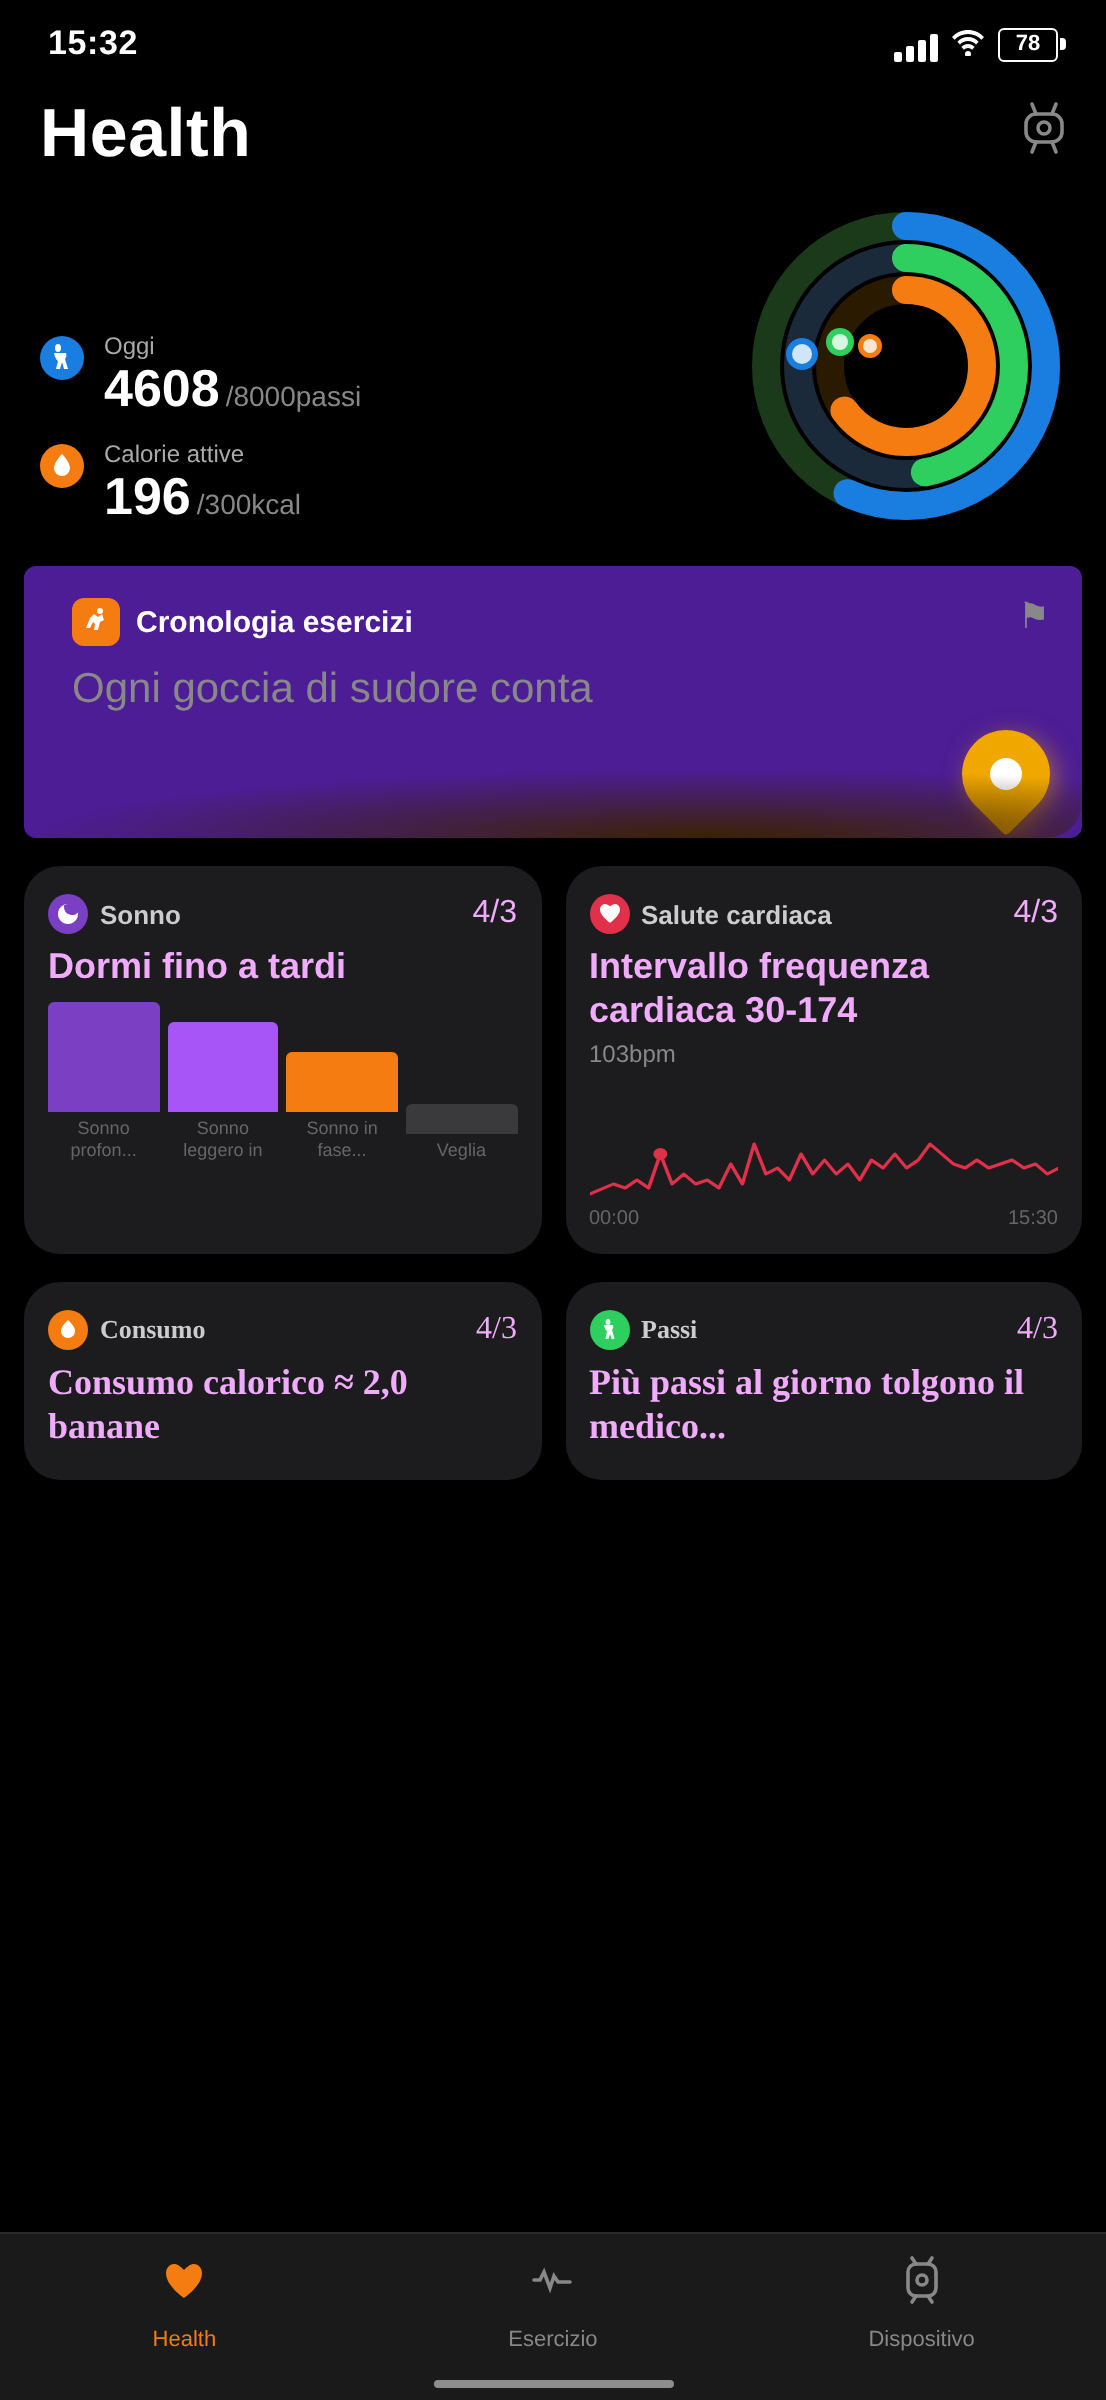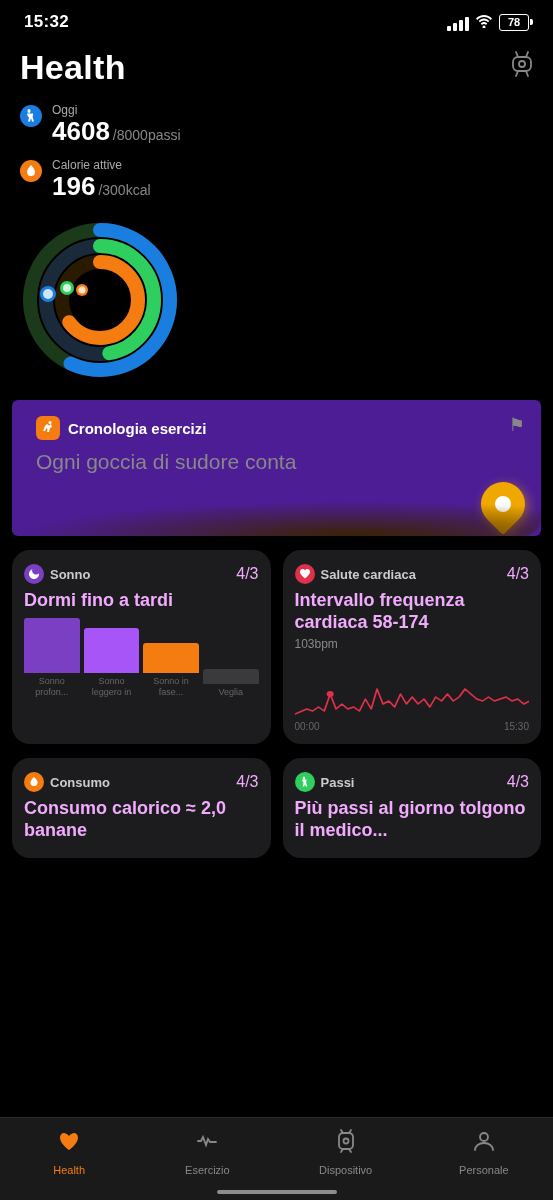--- a/index.html
+++ b/index.html
@@ -66,22 +66,21 @@
       padding: 8px 20px 16px;
     }
     .app-title { font-size: 34px; font-weight: 700; letter-spacing: 0.3px; }
     .watch-icon-wrap { font-size: 26px; color: #aaa; }
 
     
     .activity-section {
       display: flex;
       padding: 0 20px 20px;
       gap: 20px;
-      align-items: flex-start;
-      flex-direction: column;
+      align-items: flex-end;
     }
     .activity-metrics { flex: 1; display: flex; flex-direction: column; gap: 12px; }
     .metric-row { display: flex; align-items: flex-start; gap: 10px; }
     .metric-icon {
       width: 22px; height: 22px;
       border-radius: 50%;
       display: flex; align-items: center; justify-content: center;
       font-size: 13px;
       flex-shrink: 0;
       margin-top: 2px;
@@ -189,20 +188,21 @@
       font-size: 10px; color: #666;
       margin-top: 2px;
     }
 
     
     .bottom-cards-grid {
       display: grid;
       grid-template-columns: 1fr 1fr;
       gap: 12px;
       padding: 0 12px 10px;
+      font-family: Liberation Serif, serif;
     }
 
     
     .bottom-nav {
       position: fixed;
       bottom: 0;
       width: 553px;
       background: #1a1a1a;
       border-top: 1px solid #2a2a2a;
       display: flex;
@@ -406,21 +406,21 @@
         <div class="mini-card-title-row">
           <div class="mini-card-icon red">
             <svg width="12" height="12" viewBox="0 0 12 12" fill="white">
               <path d="M6 10.5S1 7 1 3.8C1 2.3 2.1 1 3.5 1c.8 0 1.9.5 2.5 1.3C6.6 1.5 7.7 1 8.5 1 9.9 1 11 2.3 11 3.8 11 7 6 10.5 6 10.5z"></path>
             </svg>
           </div>
           <span class="mini-card-name">Salute cardiaca</span>
         </div>
         <span class="mini-card-date">4/3</span>
       </div>
-      <div class="mini-card-heading">Intervallo frequenza cardiaca 58-174</div>
+      <div class="mini-card-heading">Intervallo frequenza cardiaca 30-174</div>
       <div class="mini-card-sub">103bpm</div>
 
       <div class="heart-chart">
         <svg viewBox="0 0 200 60" preserveAspectRatio="none" width="100%" height="100%">
           <polyline points="0,55 10,50 15,52 20,48 25,52 30,35 35,50 40,45 45,50 50,48 55,52 60,40 65,50 70,30 75,45 80,42 85,48 90,35 95,45 100,38 105,45 110,40 115,48 120,38 125,42 130,35 135,42 140,38 145,30 150,35 155,40 160,42 165,38 170,42 175,40 180,38 185,42 190,40 195,45 200,42" fill="none" stroke="#e0304a" stroke-width="1.5" stroke-linecap="round" stroke-linejoin="round"></polyline>
 
           <circle cx="30" cy="35" r="3" fill="#e0304a"></circle>
         </svg>
       </div>
       <div class="heart-time-row">
@@ -488,24 +488,15 @@
         <rect x="6" y="5" width="14" height="16" rx="4"></rect>
         <line x1="10" y1="5" x2="8" y2="2"></line>
         <line x1="16" y1="5" x2="18" y2="2"></line>
         <line x1="10" y1="21" x2="8" y2="24"></line>
         <line x1="16" y1="21" x2="18" y2="24"></line>
         <circle cx="13" cy="13" r="2.5"></circle>
       </svg>
     </span>
     <span class="nav-label">Dispositivo</span>
   </div>
-  <div class="nav-item">
-    <span class="nav-icon">
-      <svg width="26" height="26" viewBox="0 0 26 26" fill="none" stroke="#888" stroke-width="1.8" stroke-linecap="round">
-        <circle cx="13" cy="9" r="4"></circle>
-        <path d="M4 22c0-4 4-7 9-7s9 3 9 7"></path>
-      </svg>
-    </span>
-    <span class="nav-label">Personale</span>
-  </div>
 </div>
 
 <div class="home-indicator"></div>
 
 </body></html>

